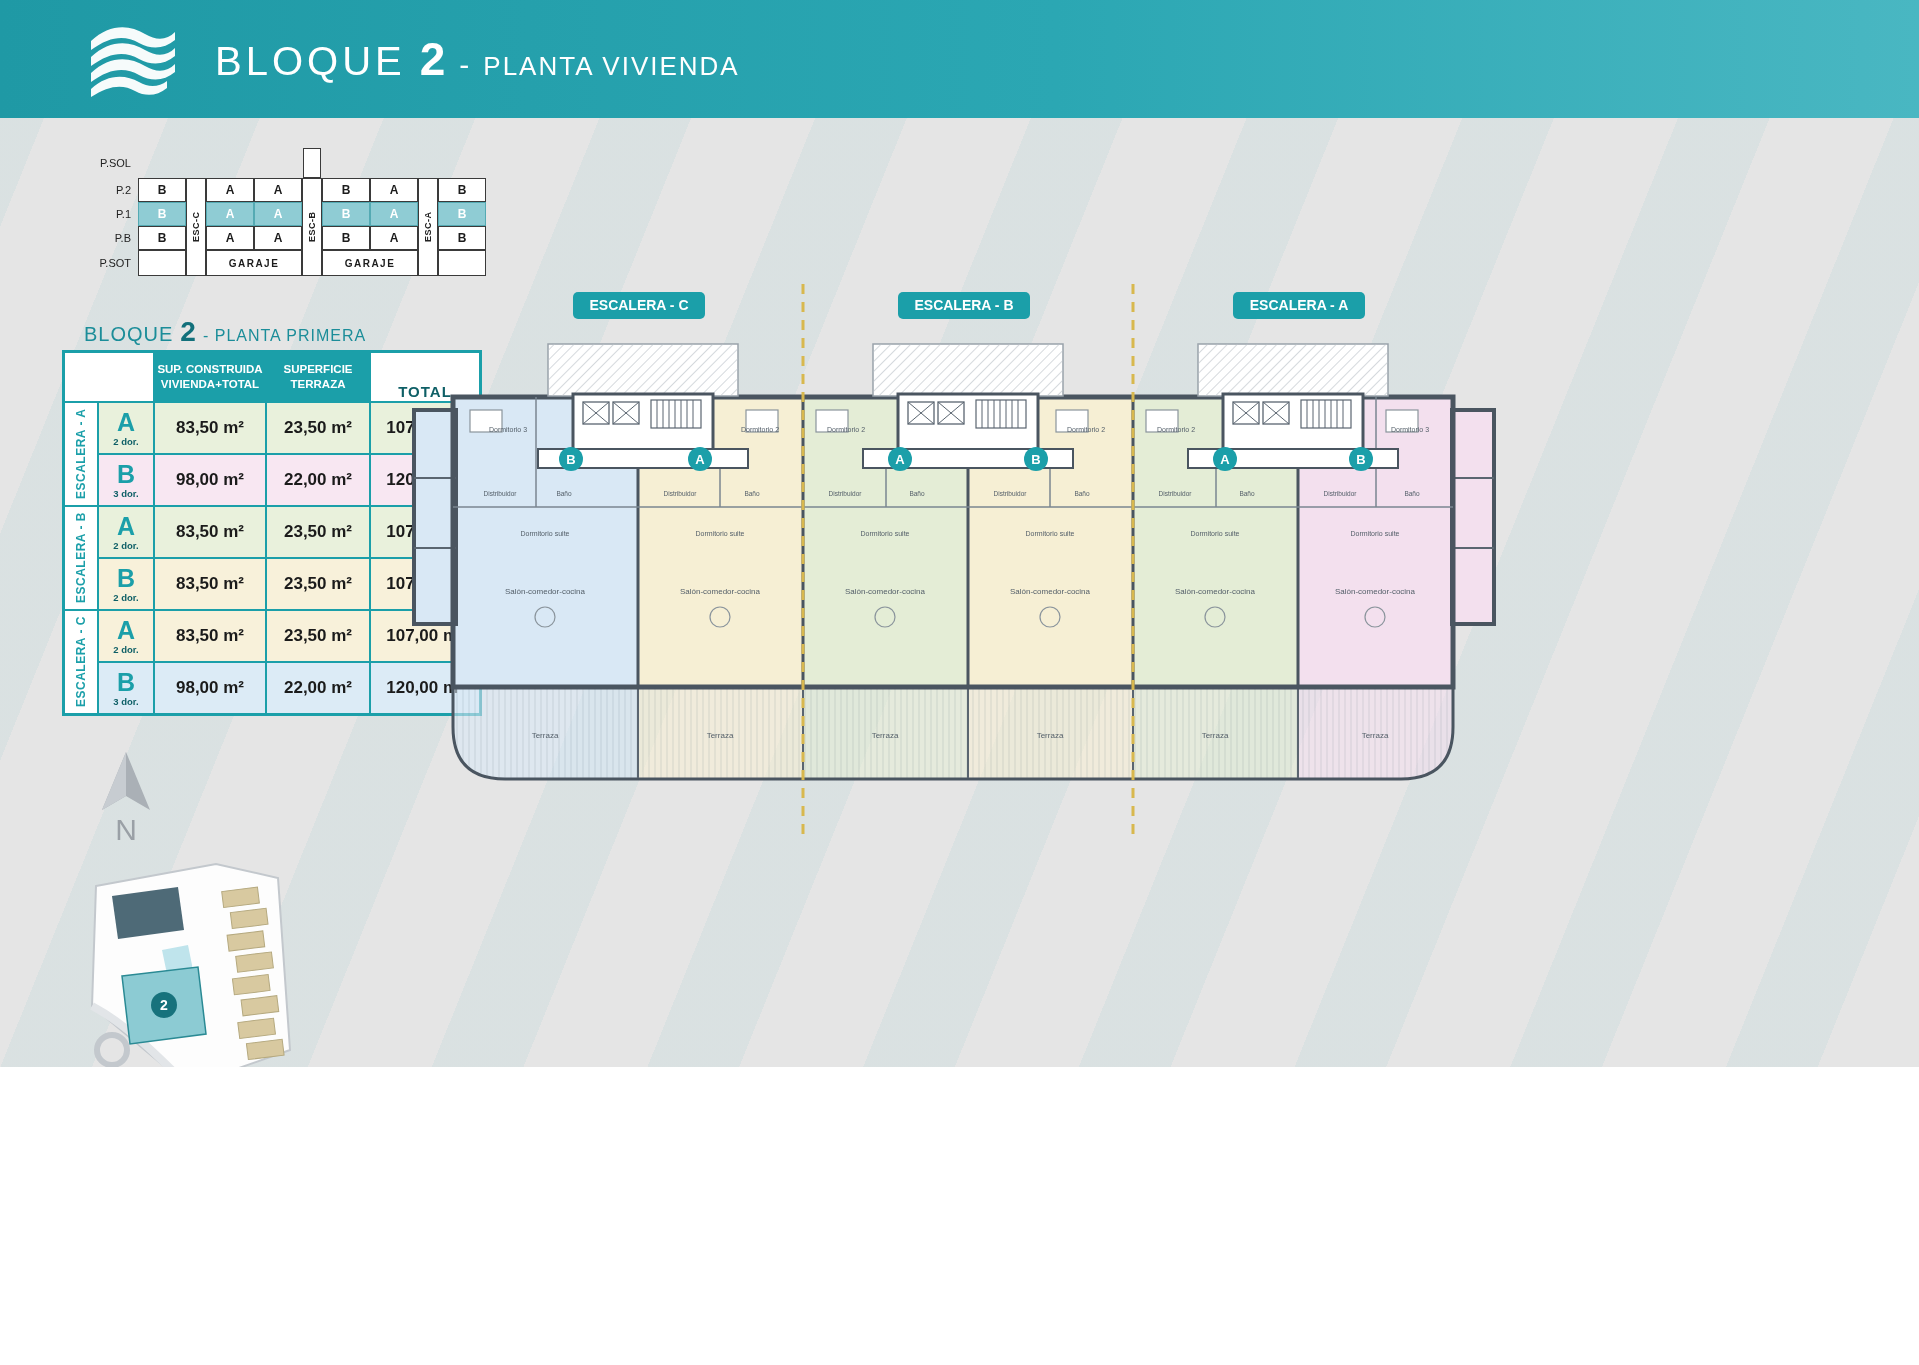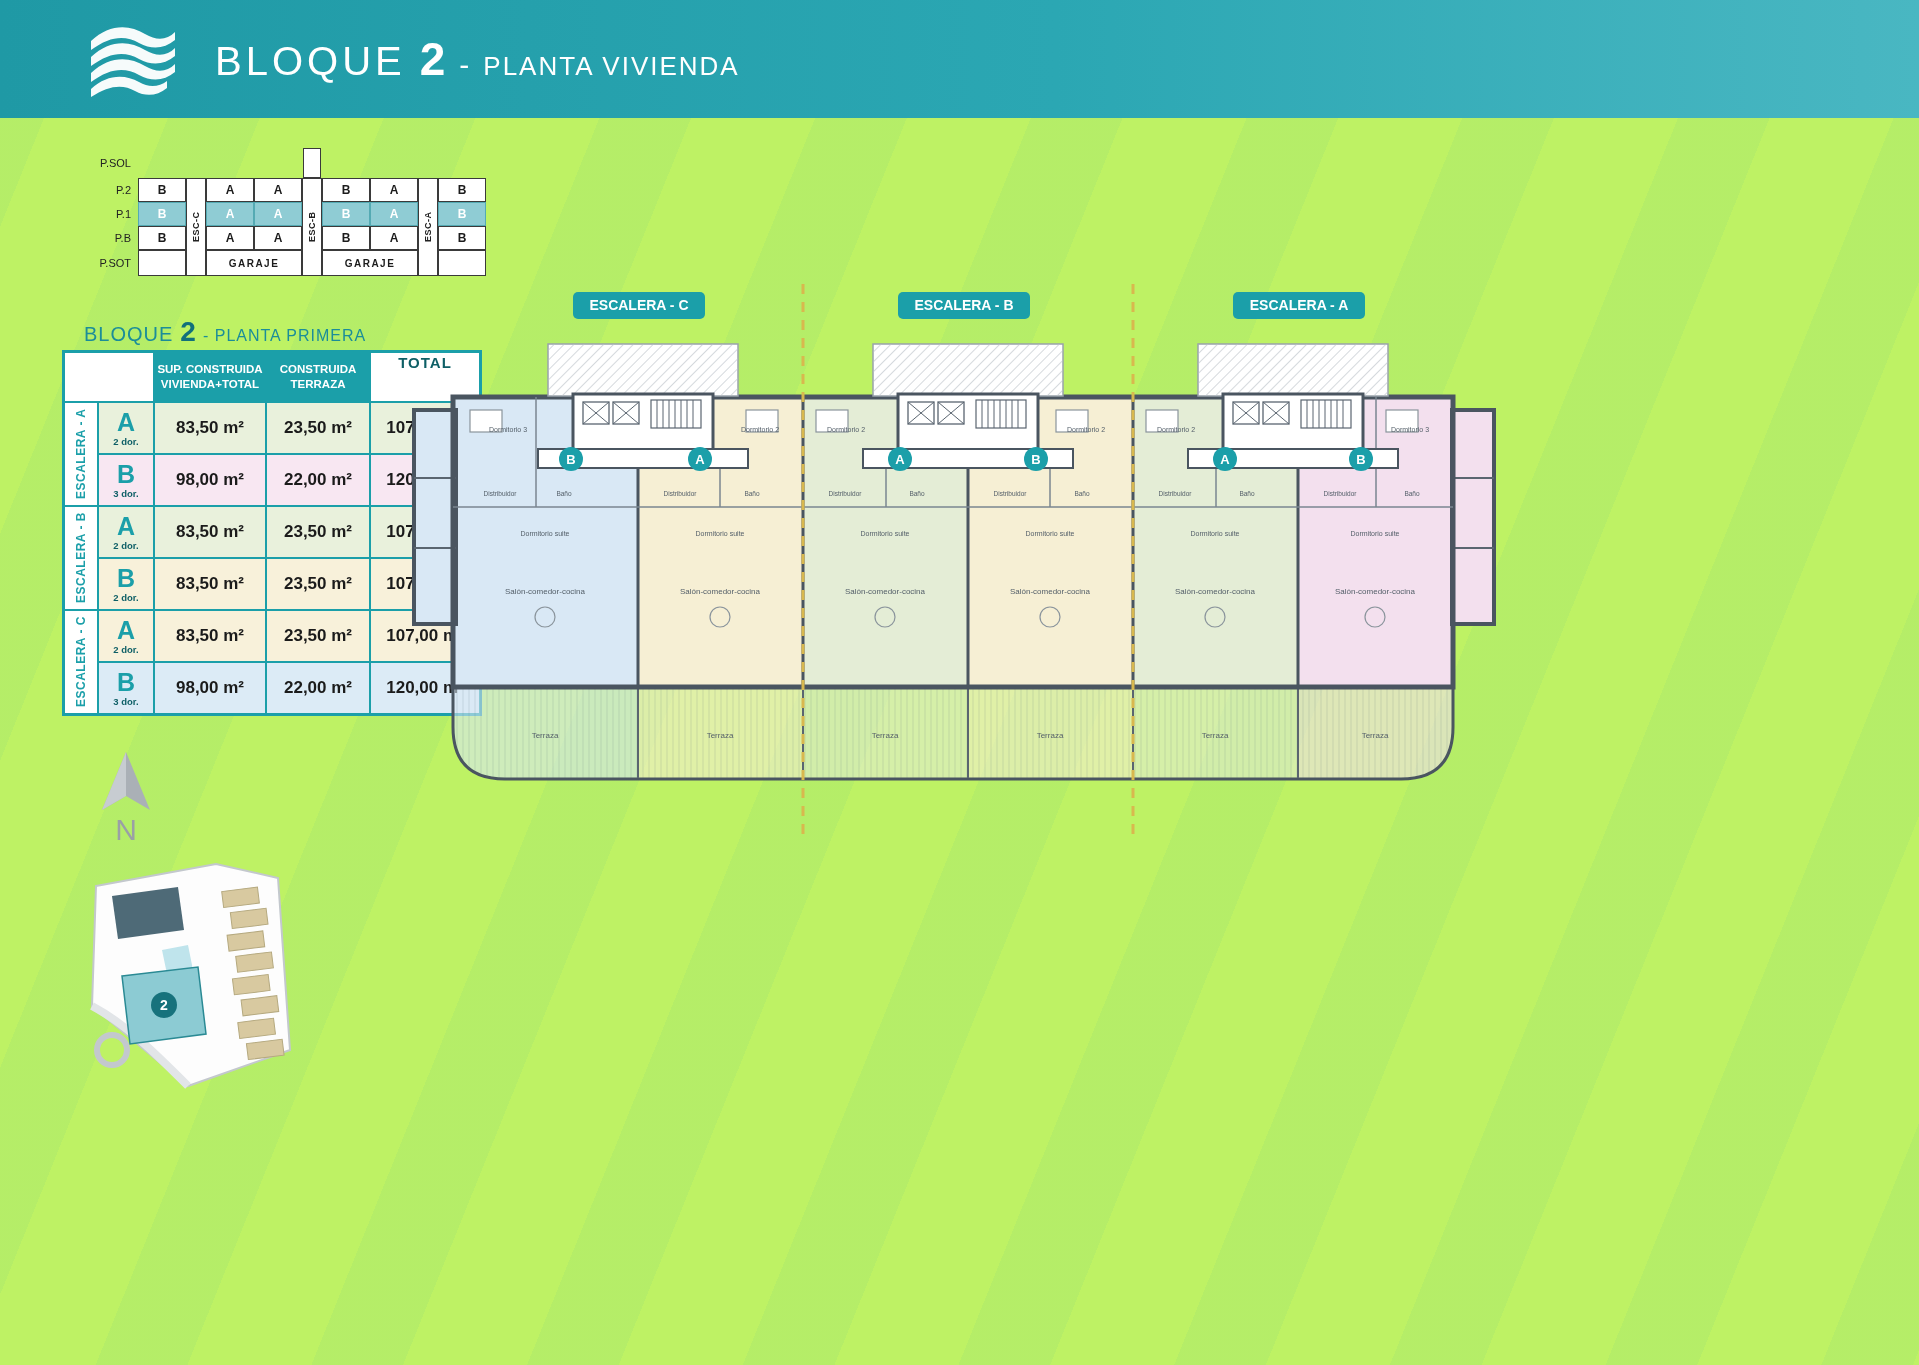--- a/index.html
+++ b/index.html
@@ -1,18 +1,18 @@
 <!DOCTYPE html>
 <html><head>
 <meta charset="utf-8">
 <style>
   * { margin:0; padding:0; box-sizing:border-box; }
   html,body { background:#ffffff; }
   body { font-family:"Liberation Sans", sans-serif; }
-  .page { position:relative; width:1919px; height:1365px; background:#bef264; overflow:hidden; }
+  .page { position:relative; width:1919px; height:1067px; background:#e5e5e5; overflow:hidden; }
   .page::before { content:""; position:absolute; inset:0; z-index:0;
     background:repeating-linear-gradient(112deg,
       rgba(27,159,169,0.055) 0px, rgba(27,159,169,0.055) 85px,
       rgba(255,255,255,0) 85px, rgba(255,255,255,0) 200px); }
   .layer { position:absolute; z-index:1; }
 
   
   .header { left:0; top:0; width:1919px; height:118px;
     background:linear-gradient(90deg,#1f99a5 0%,#2ba7b3 55%,#49b7c2 100%);
     display:flex; align-items:center; }
@@ -43,21 +43,21 @@
   .atitle .a2 { font-size:28px; font-weight:700; color:#12707b; }
   .atitle .a3 { font-size:16px; font-weight:400; letter-spacing:1px; }
   .atable { left:62px; top:350px; display:grid;
     grid-template-columns:34px 56px 112px 104px 110px;
     grid-template-rows:50px repeat(6,52px);
     border:2px solid #1b9fa9; background:#fff; }
   .atable > div { border:1px solid #1b9fa9; }
   .th { background:#1b9fa9; color:#fff; font-size:11.5px; font-weight:bold; text-align:center;
     display:flex; flex-direction:column; justify-content:center; line-height:1.3; }
   .th-total { background:#ffffff; color:#0e5f66; font-size:15px; letter-spacing:1px;
-    display:flex; align-items:flex-start; justify-content:center; flex-direction:row; }
+    display:flex; align-items:flex-end; justify-content:center; flex-direction:row; }
   .blank { background:#fff; }
   .grp { color:#1b9fa9; font-weight:bold; font-size:12px; background:#fff; display:flex;
     align-items:center; justify-content:center; writing-mode:vertical-rl; transform:rotate(180deg);
     letter-spacing:0.5px; }
   .tcell { display:flex; align-items:center; justify-content:center; font-size:17px;
     font-weight:bold; color:#1b1b1b; }
   .type { display:flex; flex-direction:column; align-items:center; justify-content:center; }
   .type .big { font-size:25px; font-weight:bold; color:#1b9fa9; line-height:1.05; }
   .type .dor { font-size:9.5px; color:#0e5f66; font-weight:bold; }
   .bg-green { background:#e9f1dc; } .bg-pink { background:#f8e7f2; }
@@ -135,21 +135,21 @@
     <span class="a3">- PLANTA PRIMERA</span>
   </div>
 
   <div class="layer atable">
     <div class="blank" style="grid-area:1/1/2/3"></div>
     <div class="th" style="grid-area:1/3/2/4">
       <span>SUP. CONSTRUIDA</span>
       <span>VIVIENDA+TOTAL</span>
     </div>
     <div class="th" style="grid-area:1/4/2/5">
-      <span>CONSTRUIDA</span>
+      <span>SUPERFICIE</span>
       <span>TERRAZA</span>
     </div>
     <div class="th th-total" style="grid-area:1/5/2/6">
       <span>TOTAL</span>
     </div>
 
     <div class="grp" style="grid-area:2/1/4/2">ESCALERA - A</div>
     <div class="type bg-green" style="grid-area:2/2">
       <span class="big">A</span>
       <span class="dor">2 dor.</span>

